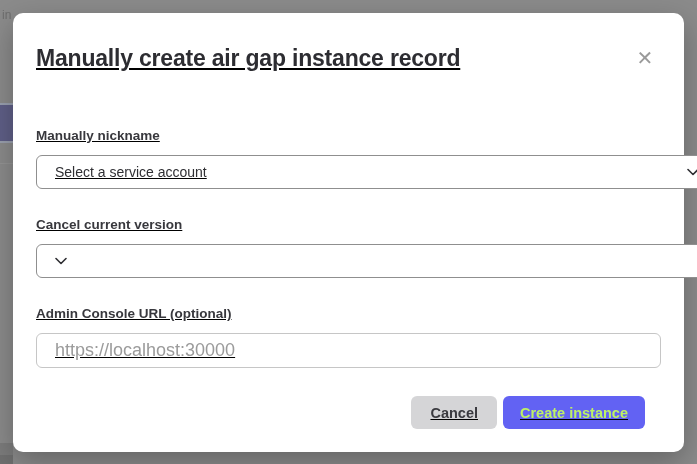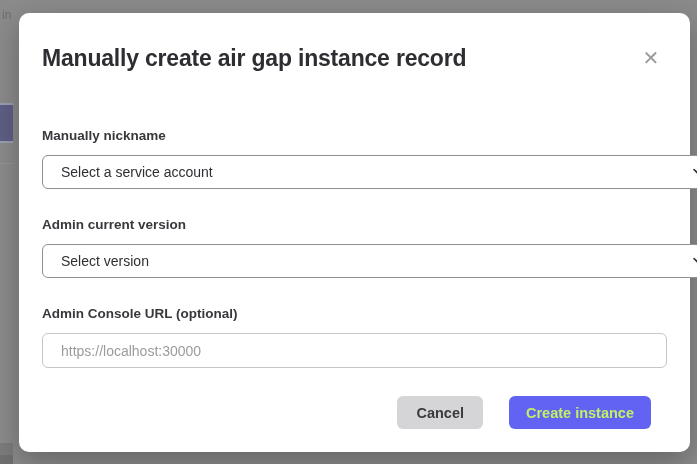--- a/index.html
+++ b/index.html
@@ -22,26 +22,27 @@
   }
   .bg-line-top{position:absolute;left:0;top:103px;width:13px;height:2px;background:#99a0b0;}
   .bg-row{position:absolute;left:0;top:105px;width:13px;height:36px;background:var(--bg-row-purple);}
   .bg-line-bottom{position:absolute;left:0;top:141px;width:13px;height:2px;background:#9aa0ae;}
   .bg-line-faint{position:absolute;left:0;top:163px;width:13px;height:1px;background:#949494;}
   .bg-dark-strip{position:absolute;left:0;top:443px;width:13px;height:21px;background:#7c7c7c;}
   .bg-darker-strip{position:absolute;left:0;top:455px;width:13px;height:9px;background:#707070;}
 
   
   .modal{
-    position:absolute;left:19px;top:13px;
+    position:absolute;left:13px;top:13px;
     width:671px;height:439px;
     background:#ffffff;
     border-radius:10px;
     box-shadow:0 10px 30px rgba(0,0,0,0.28);
     padding:31px 39px 23px 23px;
+    text-decoration:underline;
   }
   .modal-title{
     font-size:23px;
     font-weight:700;
     color:#2d2d32;
     letter-spacing:-0.2px;
     line-height:28px;
   }
   .close-btn{
     position:absolute;top:32px;right:26px;
@@ -76,30 +77,30 @@
     font-size:14px;
     color:#2f2f33;
   }
   .chevron{width:12px;height:8px;display:block;flex:none;}
   .field-group{margin-bottom:28px;}
   .text-input{
     width:625px;height:35px;
     border:1px solid #c6c6c6;
     border-radius:6px;
     padding:0 18px;
-    font-size:14px;
+    font-size:18px;
     color:#2f2f33;
     font-family:"Liberation Sans","DejaVu Sans",sans-serif;
     outline:none;
     display:block;
   }
   .text-input::placeholder{color:#9b9b9b;opacity:1;}
   .footer{
     display:flex;justify-content:flex-end;align-items:center;
-    gap:26px;
+    gap:6px;
     margin-top:28px;
   }
   .btn{
     height:33px;
     border:none;border-radius:6px;
     font-size:14.5px;font-weight:700;
     font-family:"Liberation Sans","DejaVu Sans",sans-serif;
     cursor:pointer;
     display:inline-flex;align-items:center;justify-content:center;
   }
@@ -138,23 +139,22 @@
       <div class="field-label">Manually nickname</div>
       <div class="select-box" role="combobox" aria-expanded="false">
         <span class="select-value">Select a service account</span>
         <svg class="chevron" viewBox="0 0 12 8" fill="none">
           <path d="M1 1.5L6 6.5L11 1.5" stroke="#2f2f33" stroke-width="1.6" stroke-linecap="round" stroke-linejoin="round"></path>
         </svg>
       </div>
     </div>
 
     <div class="field-group">
-      <div class="field-label">Admin current version</div>
+      <div class="field-label">Cancel current version</div>
       <div class="select-box" role="combobox" aria-expanded="false">
-        <span class="select-value">Select version</span>
         <svg class="chevron" viewBox="0 0 12 8" fill="none">
           <path d="M1 1.5L6 6.5L11 1.5" stroke="#2f2f33" stroke-width="1.6" stroke-linecap="round" stroke-linejoin="round"></path>
         </svg>
       </div>
     </div>
 
     <div class="field-group" style="margin-bottom:0;">
       <div class="field-label">Admin Console URL (optional)</div>
       <input class="text-input" type="text" placeholder="https://localhost:30000" style="">
     </div>

